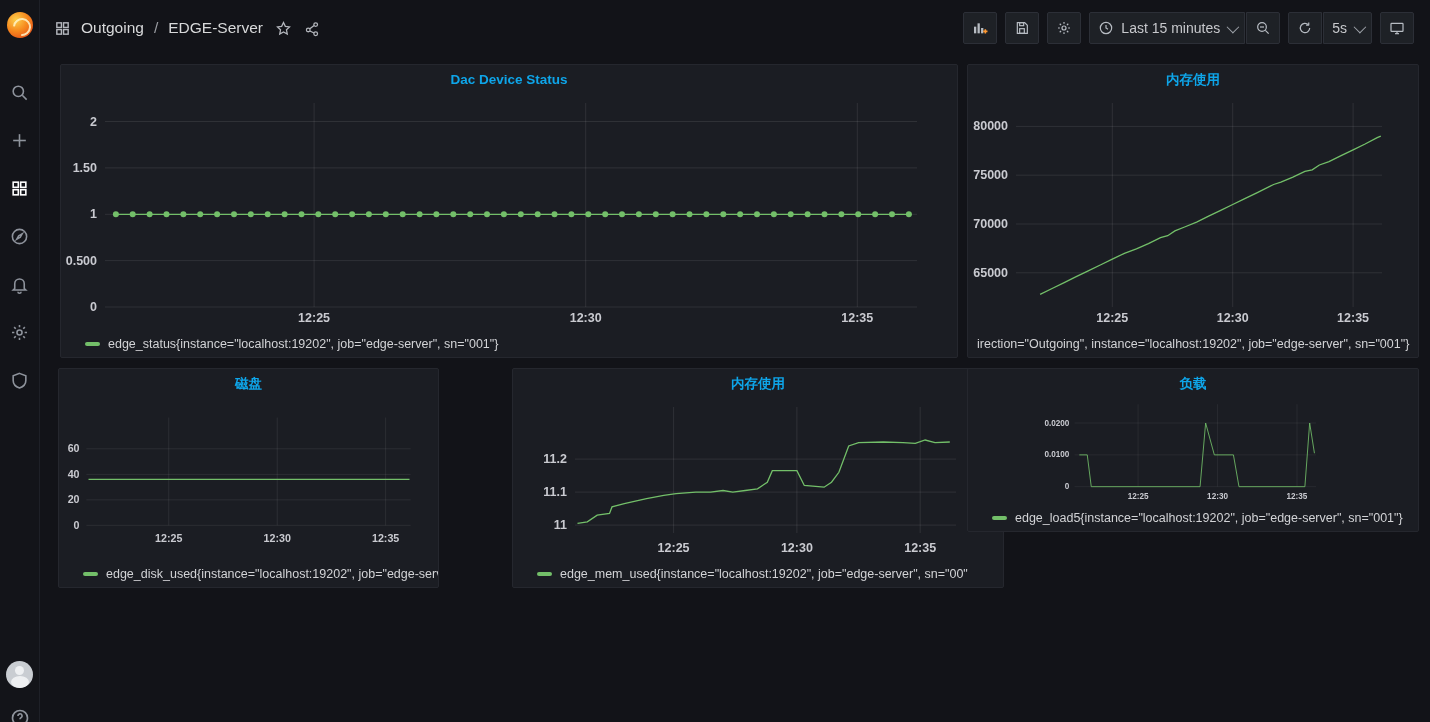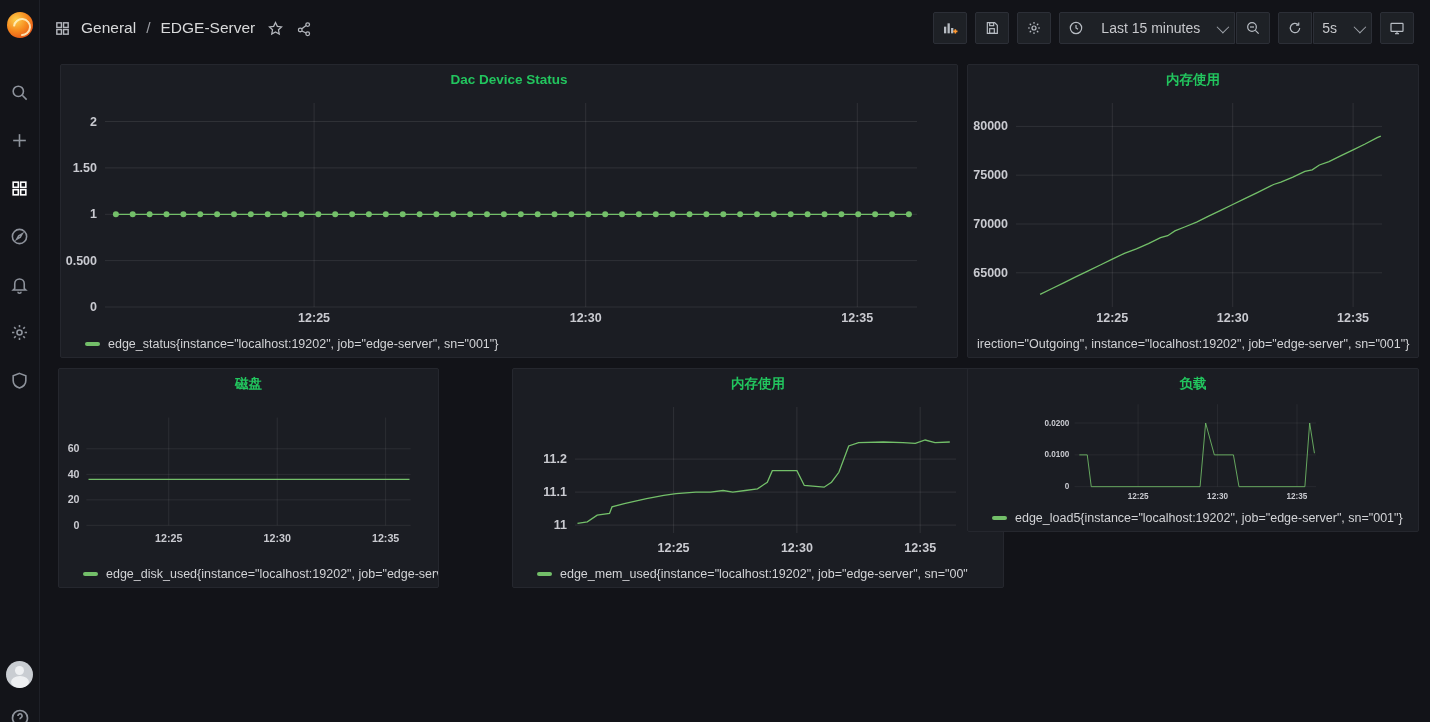--- a/index.html
+++ b/index.html
@@ -35,36 +35,36 @@
   .topnav { height:56px; display:flex; align-items:center; padding:0 16px 0 14px; }
   .crumbs { display:flex; align-items:center; gap:10px; font-size:15.5px; font-weight:500; }
   .crumbs .ico { color:#b4b7bd; display:flex; }
   .crumbs svg { width:17px; height:17px; }
   .crumb { color:#d8d9da; cursor:pointer; }
   .crumb-sep { color:#9a9ca2; }
   .crumb-ic { color:#b4b7bd; display:flex; cursor:pointer; margin-left:2px; }
 
   .toolbar { margin-left:auto; display:flex; align-items:center; gap:8px; }
   .tbtn { height:32px; min-width:34px; padding:0 8px; background:#1e2126; border:1px solid #2c2f37;
-    border-radius:2px; display:flex; align-items:center; justify-content:center; gap:17px;
+    border-radius:2px; display:flex; align-items:center; justify-content:center; gap:7px;
     color:#b7bcc3; cursor:pointer; font-size:14px; font-weight:500; }
   .tbtn svg { width:16px; height:16px; }
   .tgroup { display:flex; gap:1px; }
   .tgroup .tbtn:first-child { border-top-right-radius:0; border-bottom-right-radius:0; }
   .tgroup .tbtn:last-child { border-top-left-radius:0; border-bottom-left-radius:0; }
   .tbtn .lbl { color:#c7c8cc; }
   .caret { width:9px; height:9px; border-right:1.6px solid #9fa3aa; border-bottom:1.6px solid #9fa3aa;
     transform:rotate(45deg) translateY(-2px); }
 
   
   .dash { position:relative; flex:1; }
   .panel { position:absolute; background:#1b1d23; border:1px solid #25272e; border-radius:2px;
     display:flex; flex-direction:column; }
   .panel-title { height:30px; line-height:30px; text-align:center; font-size:13.5px; font-weight:700;
-    color:#22c55e; cursor:pointer; white-space:nowrap; overflow:hidden; }
+    color:#0ea5e9; cursor:pointer; white-space:nowrap; overflow:hidden; }
   .chart { display:block; width:100%; flex:1; cursor:crosshair; }
   .legend { height:26px; display:flex; align-items:center; padding-left:24px; gap:8px;
     white-space:nowrap; overflow:hidden; font-size:12.5px; color:#d2d3d6; }
   .legend.noswatch { padding-left:9px; }
   .legend-swatch { width:15px; height:4px; border-radius:2px; background:#73BF69; flex:0 0 15px; }
   .legend-label { cursor:pointer; }
 
   .grid-line { stroke:rgba(255,255,255,0.09); stroke-width:1; }
   .ytick { fill:#c9cad0; font-size:12.5px; font-weight:600; text-anchor:end; }
   .xtick { fill:#c9cad0; font-size:12.5px; font-weight:600; text-anchor:middle; }
@@ -134,21 +134,21 @@
     <header class="topnav">
       <div class="crumbs">
         <span class="ico">
           <svg viewBox="0 0 24 24" fill="none" stroke="currentColor" stroke-width="2">
               <rect x="4" y="4" width="6.5" height="6.5"></rect>
               <rect x="13.5" y="4" width="6.5" height="6.5"></rect>
               <rect x="4" y="13.5" width="6.5" height="6.5"></rect>
               <rect x="13.5" y="13.5" width="6.5" height="6.5"></rect>
             </svg>
         </span>
-        <span class="crumb">General</span>
+        <span class="crumb">Outgoing</span>
         <span class="crumb-sep">/</span>
         <span class="crumb">EDGE-Server</span>
         <span class="crumb-ic">
           <svg viewBox="0 0 24 24" fill="none" stroke="currentColor" stroke-width="1.8">
               <path d="M12 3.5 L14.6 9 L20.5 9.8 L16.2 13.9 L17.3 19.8 L12 17 L6.7 19.8 L7.8 13.9 L3.5 9.8 L9.4 9 Z"></path>
             </svg>
         </span>
         <span class="crumb-ic">
           <svg viewBox="0 0 24 24" fill="none" stroke="currentColor" stroke-width="1.8">
               <circle cx="6" cy="14" r="2.6"></circle>

